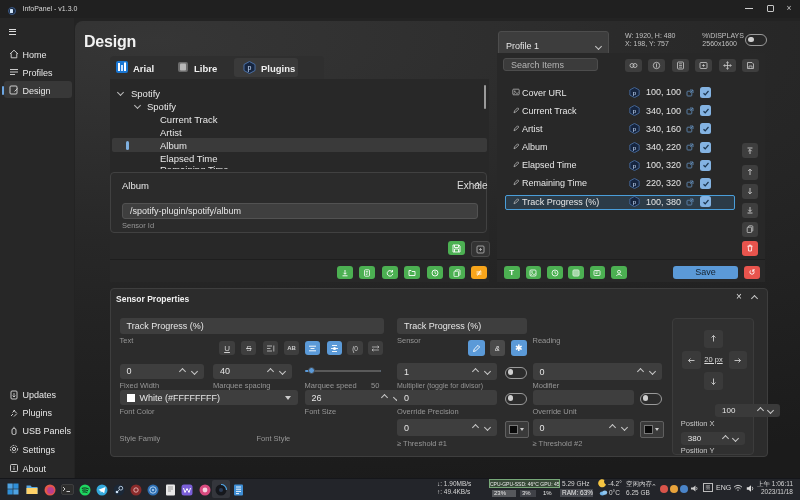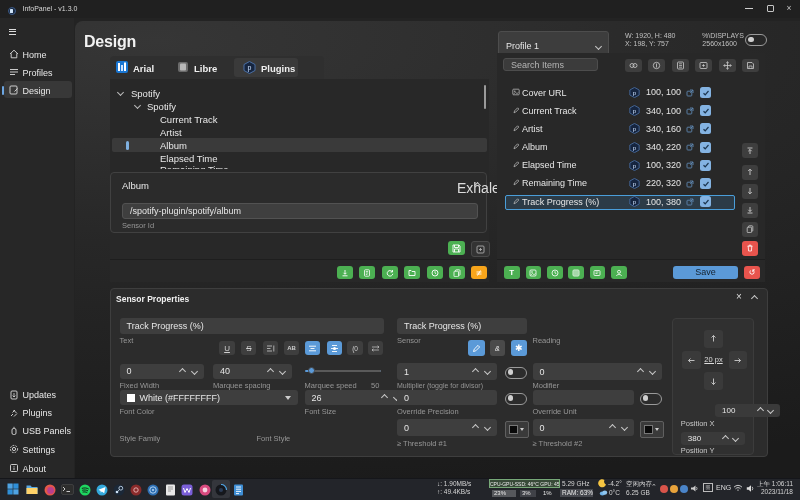--- a/index.html
+++ b/index.html
@@ -128,21 +128,21 @@
   <div class="t" style="left:160px;top:113.5px;font-size:9.5px;color:#e8e8e8;">Current Track</div>
   <div class="t" style="left:160px;top:126.5px;font-size:9.5px;color:#e8e8e8;">Artist</div>
   <div class="t" style="left:160px;top:139.5px;font-size:9.5px;color:#e8e8e8;">Album</div>
   <div class="t" style="left:160px;top:152.5px;font-size:9.5px;color:#e8e8e8;">Elapsed Time</div>
   <div class="t" style="left:160px;top:164px;font-size:9.5px;color:#e8e8e8;height:5px;overflow:hidden;">Remaining Time</div>
 
   <div class="t" style="left:483.5px;top:85px;width:2.5px;height:24px;background:#9a9a9a;border-radius:2px;"></div>
 
   <div class="t" style="left:110px;top:172px;width:377px;height:61px;background:#2b2b2b;border:1px solid #414141;border-radius:4px;box-sizing:border-box;"></div>
   <div class="t" style="left:122px;top:180px;font-size:9.5px;color:#e8e8e8;">Album</div>
-  <div class="t" style="left:445px;top:180px;font-size:14px;color:#dcdcdc;padding-left:12px;">Exhale</div>
+  <div class="t" style="left:445px;top:180px;font-size:10px;color:#dcdcdc;padding-left:12px;">Exhale</div>
   <span class="chu t" style="left:475px;top:183px;"></span>
   <div class="fld" style="left:122px;top:203px;width:356px;height:16px;background:#3f3f3f;border:1px solid #525252;">/spotify-plugin/spotify/album</div>
   <div class="lbl" style="left:122px;top:222px;">Sensor Id</div>
 
   <div class="gbtn" style="left:448px;top:241px;width:17px;height:14px;">
       <svg width="9" height="9" viewBox="0 0 9 9">
         <path d="M1 1 H7 L8 2 V8 H1 Z M2.5 1 V3.5 H6.5 V1 M2.5 8 V5 H6.5 V8" fill="none" stroke="#fff" stroke-width="0.9"></path>
       </svg>
     </div>
   <div class="ibtn" style="left:471px;top:241px;width:17px;height:14px;background:#333;border:1px solid #4a4a4a;">

